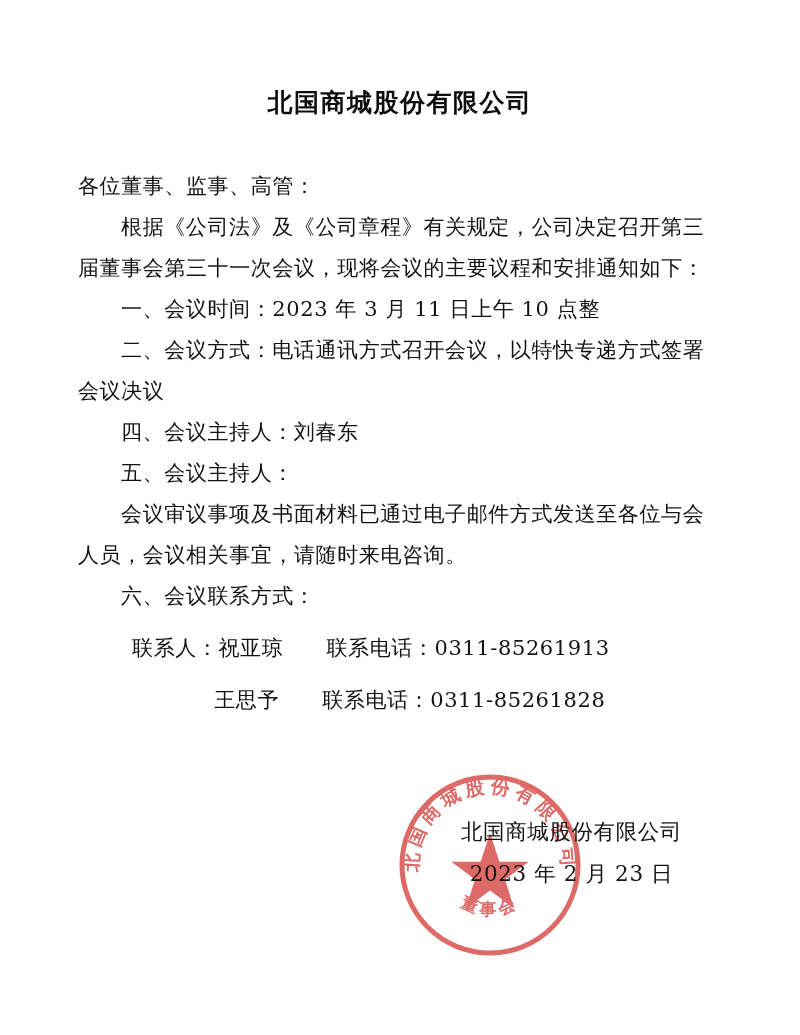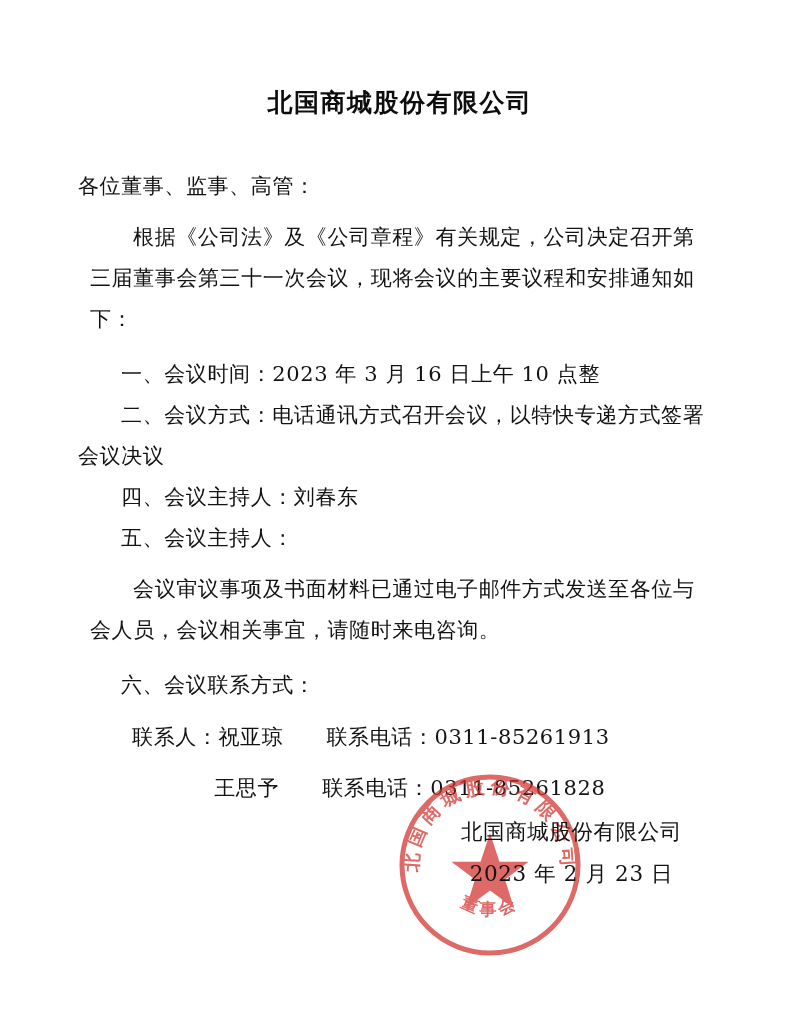--- a/index.html
+++ b/index.html
@@ -44,22 +44,21 @@
     letter-spacing: 0.6px;
     color: #131313;
   }
 
   .p-flush {
     text-indent: 0;
     margin: 0;
   }
   .p-indent {
     text-indent: 2.05em;
-    margin: 12px;
-    font-family: Liberation Mono, monospace;
+    margin: 0;
   }
   .p-hang {
     text-indent: 2.05em;
     margin: 0;
   }
   .p-contact {
     text-indent: 2.05em;
     margin: 11px;
   }
   .p-contact2 {
@@ -101,21 +100,21 @@
   <div class="title-block">
     <div class="title-line">北国商城股份有限公司</div>
   </div>
 
   <div class="body-block">
 
     <p class="p-flush">各位董事、监事、高管：</p>
 
     <p class="p-indent">根据《公司法》及《公司章程》有关规定，公司决定召开第三届董事会第三十一次会议，现将会议的主要议程和安排通知如下：</p>
 
-    <p class="p-hang">一、会议时间：2023 年 3 月 16 日上午 10 点整</p>
+    <p class="p-hang">一、会议时间：2023 年 3 月 11 日上午 10 点整</p>
     <p class="p-hang">二、会议方式：电话通讯方式召开会议，以特快专递方式签署会议决议</p>
     <p class="p-hang">四、会议主持人：刘春东</p>
     <p class="p-hang">五、会议主持人：</p>
 
     <p class="p-indent">会议审议事项及书面材料已通过电子邮件方式发送至各位与会人员，会议相关事宜，请随时来电咨询。</p>
 
     <p class="p-hang">六、会议联系方式：</p>
 
     <p class="p-contact">联系人：祝亚琼　　联系电话：0311-85261913</p>
     <p class="p-contact2">王思予　　联系电话：0311-85261828</p>

